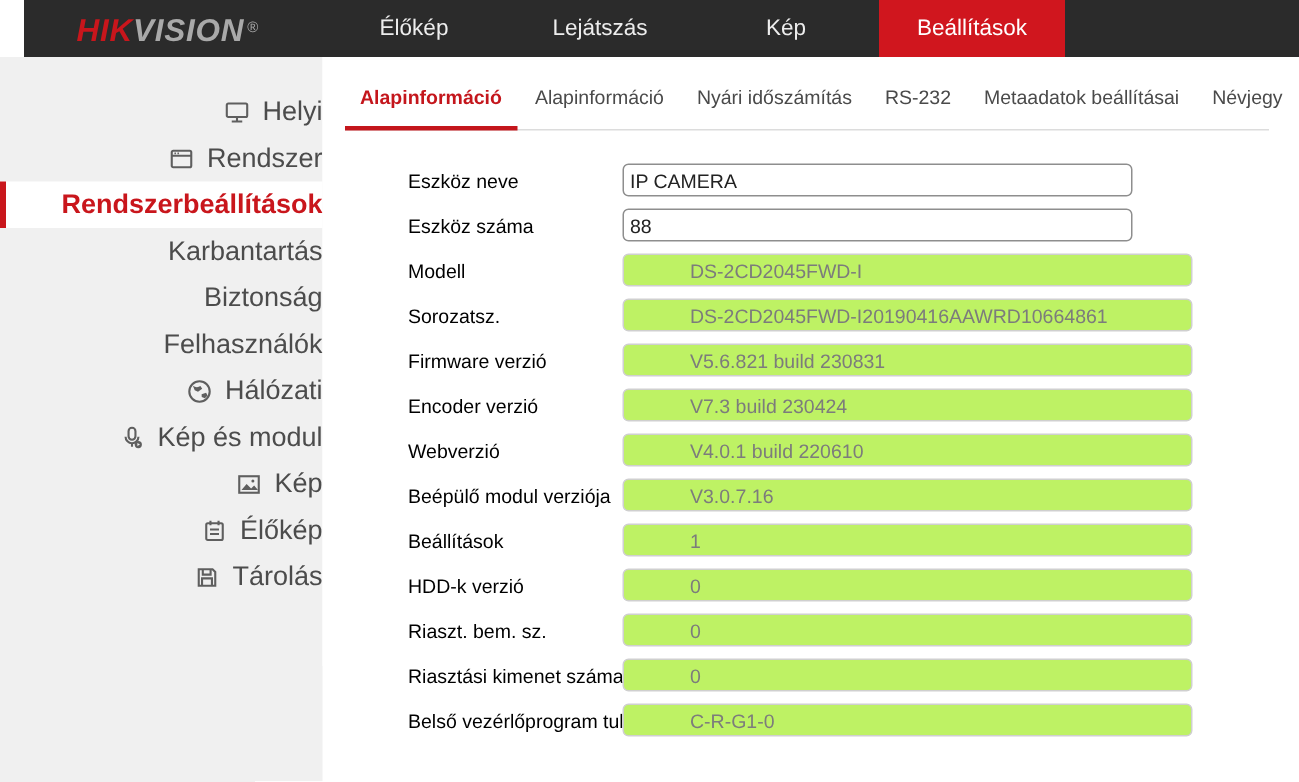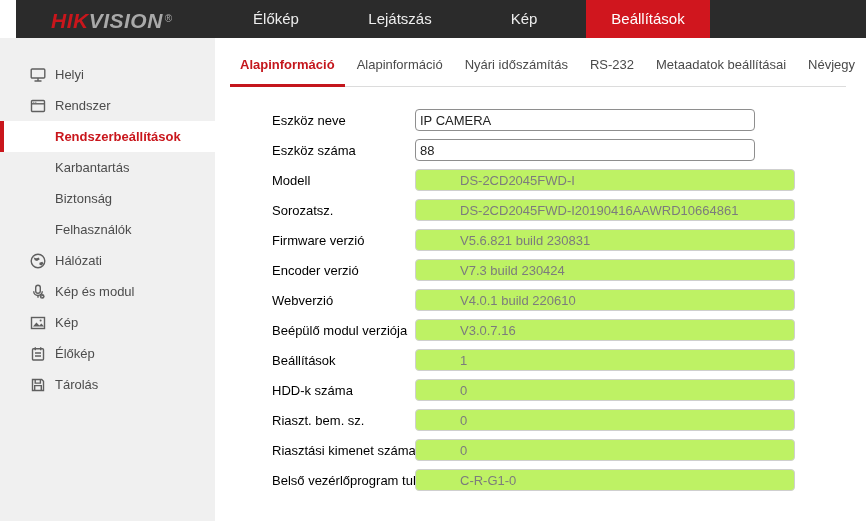--- a/index.html
+++ b/index.html
@@ -14,21 +14,21 @@
   .logo .vision{color:#a9a9a9;}
   .logo .reg{color:#a9a9a9;font-size:10px;font-style:normal;font-weight:normal;vertical-align:6px;margin-left:2px;}
   .topnav{position:absolute;left:198px;top:0;height:44px;display:flex;}
   .topnav .ttab{width:124px;height:38px;line-height:38px;text-align:center;
         color:#ededed;font-size:15px;cursor:pointer;}
   .topnav .ttab.active{background:#d0161e;color:#fff;font-weight:normal;}
 
   
   .sidebar{position:absolute;left:0;top:38px;width:215px;height:483px;background:#f0f0f0;padding-top:21px;box-sizing:border-box;}
   .side-item{position:relative;height:31px;display:flex;align-items:center;cursor:pointer;
-        color:#4c4c4c;font-size:13px;}
+        color:#4c4c4c;font-size:18px;justify-content:flex-end;}
   .side-item .icn{width:18px;height:18px;margin-left:29px;margin-right:8px;flex:0 0 18px;display:flex;align-items:center;justify-content:center;}
   .side-item.sub{padding-left:55px;}
   .side-item.selected{background:#fff;border-left:4px solid #c9161c;padding-left:51px;
         color:#c9161c;font-weight:bold;}
   svg.sicon{stroke:#5f5f5f;fill:none;stroke-width:1.4;}
 
   
   .main{position:absolute;left:215px;top:38px;width:651px;height:406px;background:#fff;}
   .main-tabs{display:flex;align-items:stretch;margin:8px 20px 0 15px;border-bottom:1px solid #dcdcdc;height:41px;box-sizing:border-box;}
   .mtab{padding:0 10px;margin-right:2px;line-height:38px;font-size:13px;color:#4a4a4a;cursor:pointer;white-space:nowrap;}
@@ -182,21 +182,21 @@
       </div>
       <div class="form-row">
         <label class="form-label">Beépülő modul verziója</label>
         <input class="form-input readonly" readonly="" value="V3.0.7.16" style="">
       </div>
       <div class="form-row">
         <label class="form-label">Beállítások</label>
         <input class="form-input readonly" readonly="" value="1" style="">
       </div>
       <div class="form-row">
-        <label class="form-label">HDD-k száma</label>
+        <label class="form-label">HDD-k verzió</label>
         <input class="form-input readonly" readonly="" value="0" style="">
       </div>
       <div class="form-row">
         <label class="form-label">Riaszt. bem. sz.</label>
         <input class="form-input readonly" readonly="" value="0" style="">
       </div>
       <div class="form-row">
         <label class="form-label">Riasztási kimenet száma</label>
         <input class="form-input readonly" readonly="" value="0" style="">
       </div>

